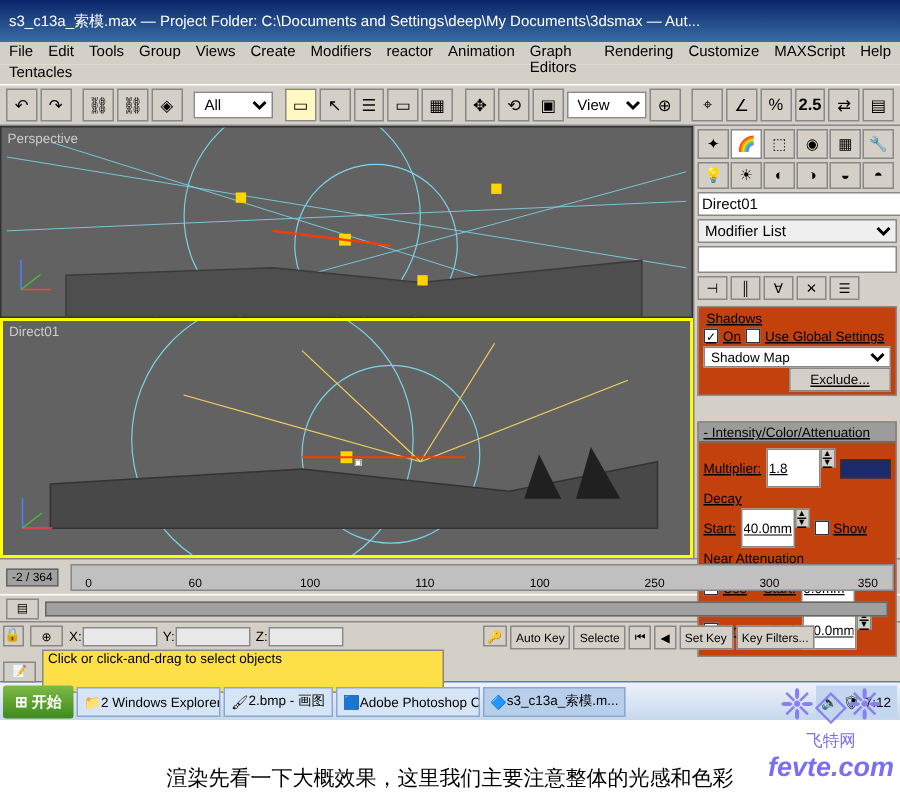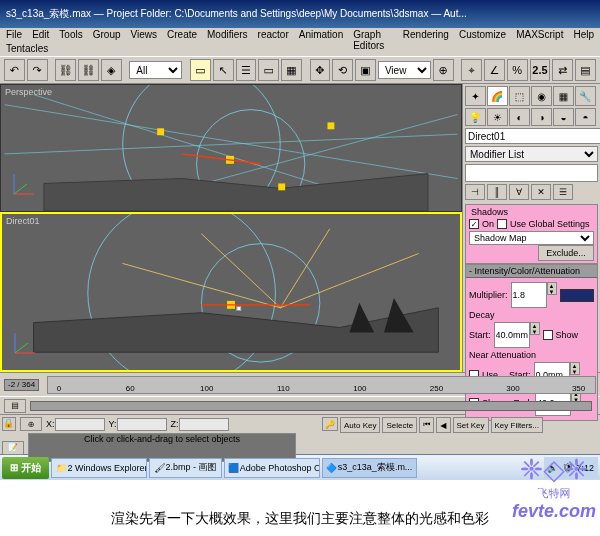--- a/index.html
+++ b/index.html
@@ -30,51 +30,51 @@
 .cmdtab.active { background: #fff; }
 .subtabs { display: flex; gap: 1px; margin-bottom: 2px; }
 .subtab { width: 21px; height: 18px; border: 1px solid #888; background: #d4d0c8; display: flex; align-items: center; justify-content: center; }
 .name-field { display: flex; gap: 2px; margin-bottom: 2px; }
 .name-field input { flex: 1; height: 16px; font-size: 10px; border: 1px solid #888; padding: 0 2px; }
 .modlist { width: 100%; height: 16px; font-size: 10px; border: 1px solid #888; margin-bottom: 2px; }
 .modstack { height: 18px; background: #fff; border: 1px solid #888; margin-bottom: 2px; }
 .modbtns { display: flex; gap: 2px; margin-bottom: 4px; }
 .modbtn { width: 20px; height: 16px; border: 1px solid #888; background: #d4d0c8; font-size: 9px; display: flex; align-items: center; justify-content: center; }
 
-.rollout { border: 1px solid #888; margin-bottom: 0; background: #f9a8d4; }
+.rollout { border: 1px solid #888; margin-bottom: 17px; background: #c2410c; text-decoration: underline; }
 .rollout-hdr { background: #9c9c9c; color: #000; font-size: 9px; padding: 1px 3px; border-bottom: 1px solid #666; }
 .rollout-body { padding: 2px 3px; font-size: 9px; }
 .row { display: flex; align-items: center; gap: 3px; margin: 2px 0; }
 .chk { width: 10px; height: 10px; border: 1px solid #333; background: #fff; display: inline-flex; align-items: center; justify-content: center; font-size: 8px; }
 .lbl { font-size: 9px; }
 .spinner { display: flex; }
 .spinner input { width: 36px; height: 13px; font-size: 9px; border: 1px solid #888; padding: 12px 1px; }
 .spinbtn { width: 10px; height: 13px; border: 1px solid #888; background: #d4d0c8; font-size: 6px; display: flex; flex-direction: column; }
 .spinbtn span { height: 50%; text-align: center; line-height: 6px; }
 .sel { height: 14px; font-size: 9px; border: 1px solid #888; background: #fff; flex: 1; }
-.excl-btn { width: 56px; height: 16px; font-size: 9px; border: 1px solid #888; background: #d4d0c8; margin-left: auto; display: block; text-align: center; }
+.excl-btn { width: 68px; height: 16px; font-size: 9px; border: 1px solid #888; background: #d4d0c8; margin-left: auto; display: block; text-align: center; }
 .colorbar { width: 38px; height: 13px; background: #1a2a6a; border: 1px solid #333; }
 
 .timeline { background: #d4d0c8; height: 24px; border-top: 1px solid #888; display: flex; align-items: center; font-size: 9px; padding: 0 4px; }
 .frame-ind { background: #a0a0a0; border: 1px solid #666; padding: 0 3px; height: 12px; font-size: 8px; }
 .tl-ruler { flex: 1; margin-left: 8px; height: 18px; background: #c0c0c0; border: 1px solid #888; position: relative; }
 .tl-tick { position: absolute; bottom: 0; font-size: 8px; transform: translateX(-50%); }
 
 .timebar { background: #d4d0c8; height: 18px; border-top: 1px solid #fff; display: flex; align-items: center; padding: 0 4px; }
 .tb-btn { width: 22px; height: 14px; border: 1px solid #888; font-size: 8px; display: flex; align-items: center; justify-content: center; }
 .tb-track { flex: 1; height: 10px; background: #a0a0a0; border: 1px solid #666; margin: 0 4px; }
 
 .statusbar { background: #d4d0c8; height: 40px; border-top: 1px solid #888; display: flex; font-size: 9px; }
 .status-left { width: 320px; padding: 2px; }
 .coord-row { display: flex; gap: 4px; margin-bottom: 2px; align-items: center; }
 .coord-fld { display: flex; align-items: center; }
 .coord-fld span { font-size: 9px; }
 .coord-fld input { width: 50px; height: 13px; font-size: 9px; border: 1px solid #888; background: #e8e8e8; }
 .lock-btn { width: 14px; height: 14px; border: 1px solid #888; font-size: 9px; }
-.prompt { background: #737373; border: 1px solid #888; height: 29px; padding: 0 3px; font-size: 9px; width: 268px; text-align: center; }
+.prompt { background: #fde047; border: 1px solid #888; height: 29px; padding: 0 3px; font-size: 9px; width: 268px; }
 .status-right { flex: 1; padding: 2px; display: flex; gap: 2px; flex-wrap: wrap; }
 .sb-btn { height: 16px; border: 1px solid #888; background: #d4d0c8; font-size: 8px; padding: 0 3px; display: flex; align-items: center; }
 
 .taskbar { background: linear-gradient(#eef3fa, #c7d8ed); height: 26px; border-top: 1px solid #5a7fad; display: flex; align-items: center; font-size: 10px; padding: 0 2px; gap: 2px; }
 .start-btn { background: linear-gradient(#7eba47, #3d8a1d); color: #fff; height: 22px; padding: 0 8px; border-radius: 2px; display: flex; align-items: center; font-weight: bold; font-size: 10px; }
 .task-item { background: #d6e5f5; border: 1px solid #8aa8cf; height: 20px; padding: 0 4px; display: flex; align-items: center; font-size: 9px; max-width: 96px; overflow: hidden; white-space: nowrap; }
 .task-item.active { background: #b8cfec; }
 .tray { margin-left: auto; background: #c2d7ef; height: 22px; padding: 0 4px; display: flex; align-items: center; gap: 3px; font-size: 9px; }
 
 .caption-cn { text-align: center; font-size: 14px; margin-top: 30px; font-family: "SimSun", serif; }

